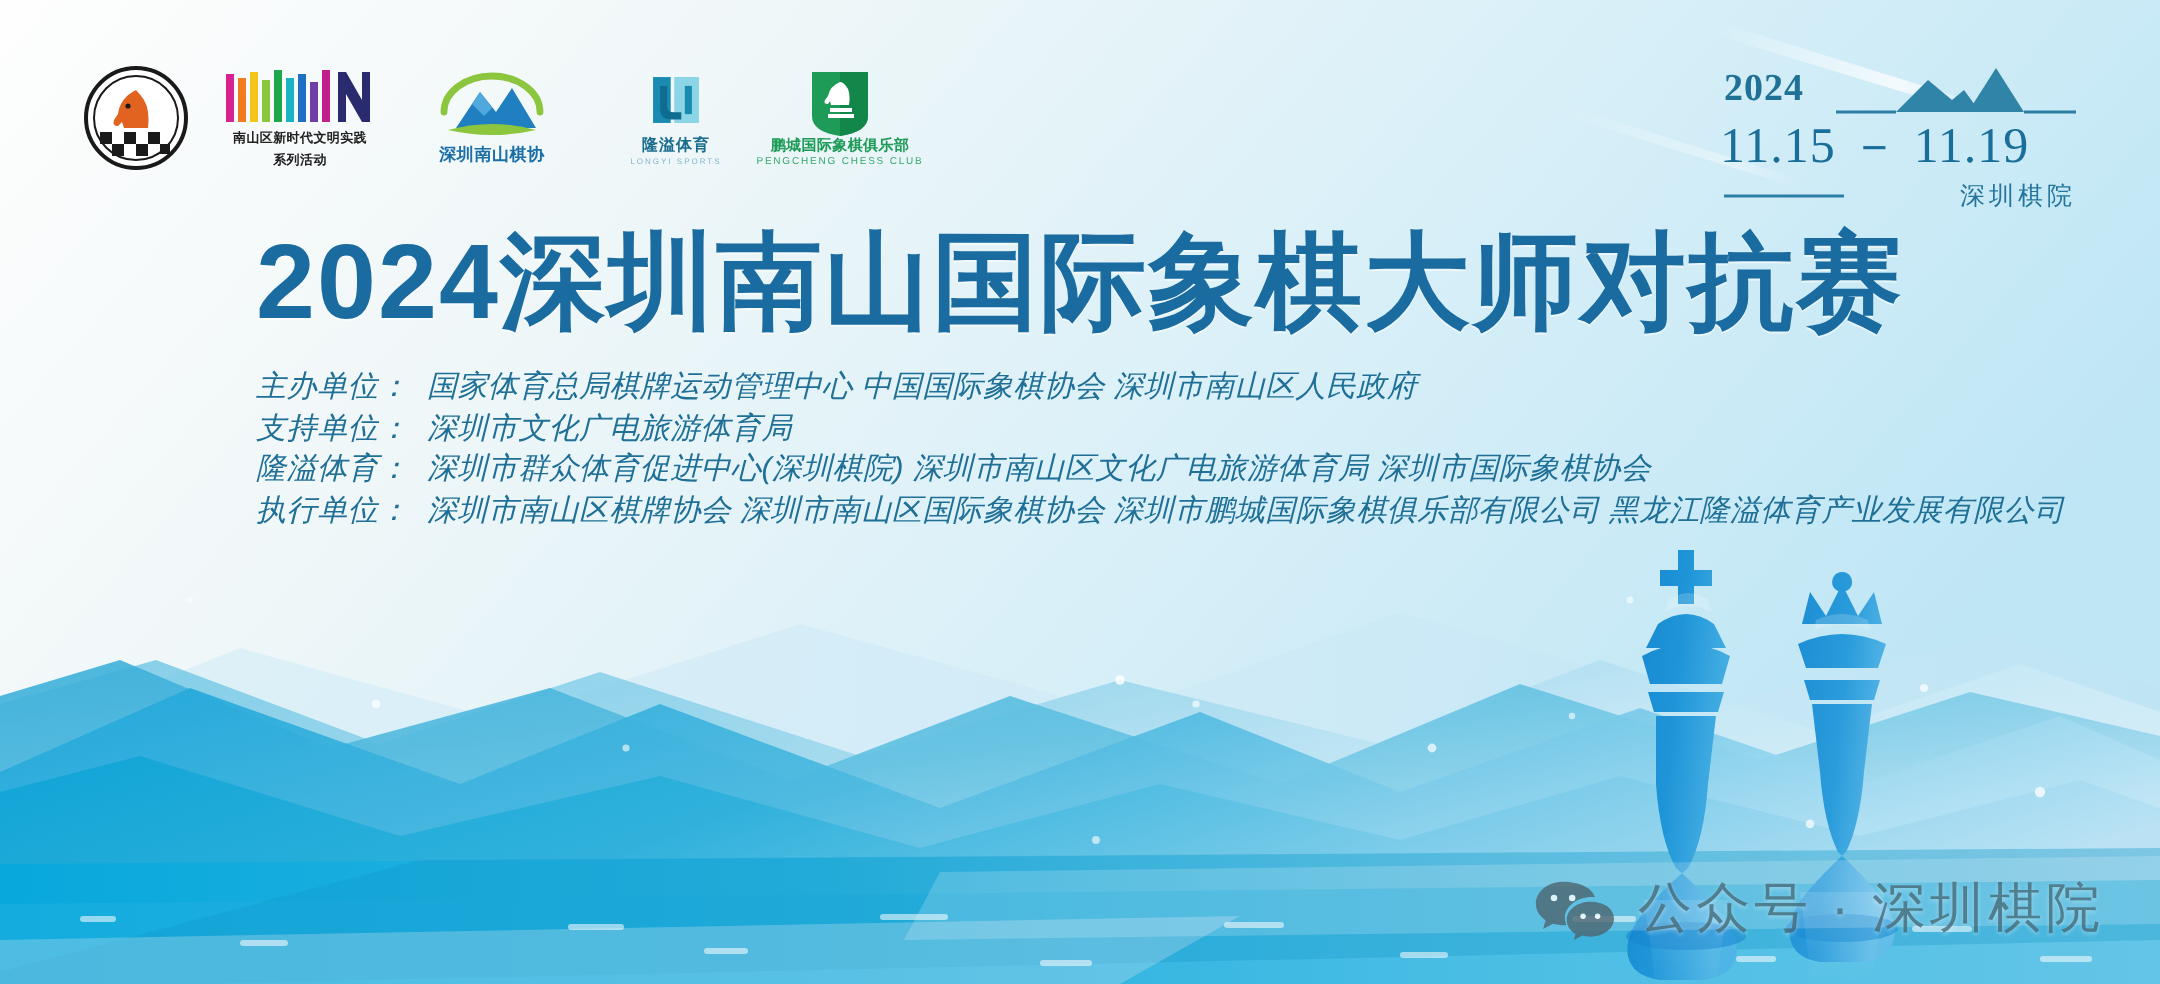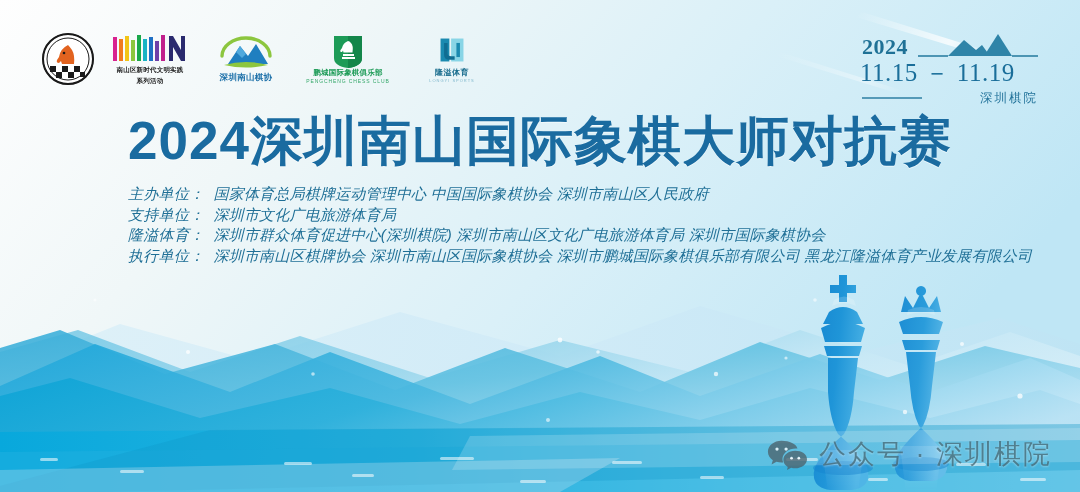--- a/index.html
+++ b/index.html
@@ -36,21 +36,21 @@
   .cap-teal{font-size:8px;line-height:10px;color:#1a6d8e;font-weight:700;letter-spacing:.5px;white-space:nowrap;margin-top:3px;}
   .cap-teal-sub{font-size:4px;line-height:6px;color:#7fb7cc;letter-spacing:1px;white-space:nowrap;}
 
   
   .date-block{
     position:absolute;right:40px;top:30px;width:180px;
     color:#1b6e9c;text-align:left;
   }
   .date-year{
     font-family:"Liberation Serif","DejaVu Serif",serif;
-    font-size:22px;font-weight:700;color:#1f7196;letter-spacing:.5px;
+    font-size:19px;font-weight:700;color:#1f7196;letter-spacing:.5px;
     position:absolute;left:2px;top:4px;
   }
   .date-range{
     font-family:"Liberation Serif","DejaVu Serif",serif;
     font-size:25px;font-weight:400;color:#1a6e9a;letter-spacing:.5px;
     position:absolute;left:0;top:26px;white-space:nowrap;
   }
   .date-city{
     position:absolute;right:2px;top:60px;
     font-size:12.5px;color:#24749b;letter-spacing:2px;font-weight:500;white-space:nowrap;
@@ -278,41 +278,41 @@
     <div class="logo logo-qixie">
       <svg viewBox="0 0 60 34" width="60" height="34">
         <path d="M6 20 a24 18 0 0 1 48 0" fill="none" stroke="#8cc63e" stroke-width="3.4" stroke-linecap="round"></path>
         <path d="M12 28 L24 10 L32 20 L40 8 L52 28 Z" fill="#1f7fc0"></path>
         <path d="M24 10 L30 18 L26 22 L20 16 Z" fill="#4fa9dd"></path>
         <path d="M8 29 q22 -6 44 0 q-22 5 -44 0 z" fill="#8cc63e"></path>
       </svg>
       <div class="cap-blue">深圳南山棋协</div>
     </div>
 
+    <div class="logo logo-lr">
+      <svg viewBox="0 0 34 34" width="30" height="30">
+        <path d="M4 4 h10 v26 h-10 z" fill="#1a8ab0"></path>
+        <path d="M16 4 h14 v26 h-14 z" fill="#55c3dc" opacity=".65"></path>
+        <path d="M8 9 h4 v12 q0 3 4 3 h4 v4 h-6 q-6 0 -6 -6 z" fill="#0f6d92"></path>
+        <path d="M22 9 h4 v16 h-4 z" fill="#1a8ab0"></path>
+      </svg>
+      <div class="cap-teal">隆溢体育</div>
+      <div class="cap-teal-sub">LONGYI SPORTS</div>
+    </div>
+
     <div class="logo logo-pcc">
       <svg viewBox="0 0 40 34" width="40" height="34">
         <path d="M6 2 h28 v22 q0 8 -14 10 q-14 -2 -14 -10 z" fill="#1d9b57"></path>
         <path d="M20 2 h14 v22 q0 8 -14 10 z" fill="#13864a"></path>
         <path d="M20 7 q-5 2 -6 7 l-1.5 2 q-1 2 1.5 2 l1 -1.5 l.5 2 h9 q1 -7 -1.5 -9.5 q-1.5 -2 -3 -2 z" fill="#ffffff"></path>
         <path d="M15 20 h11 v2 h-11 z" fill="#ffffff"></path>
         <path d="M14 23 h13 v2 h-13 z" fill="#ffffff"></path>
       </svg>
       <div class="cap-green">鹏城国际象棋俱乐部</div>
       <div class="cap-green-sub">PENGCHENG CHESS CLUB</div>
-    </div>
-
-    <div class="logo logo-lr">
-      <svg viewBox="0 0 34 34" width="30" height="30">
-        <path d="M4 4 h10 v26 h-10 z" fill="#1a8ab0"></path>
-        <path d="M16 4 h14 v26 h-14 z" fill="#55c3dc" opacity=".65"></path>
-        <path d="M8 9 h4 v12 q0 3 4 3 h4 v4 h-6 q-6 0 -6 -6 z" fill="#0f6d92"></path>
-        <path d="M22 9 h4 v16 h-4 z" fill="#1a8ab0"></path>
-      </svg>
-      <div class="cap-teal">隆溢体育</div>
-      <div class="cap-teal-sub">LONGYI SPORTS</div>
     </div>
   </div>
 
   <div class="date-block">
     <span class="date-year">2024</span>
     <svg viewBox="0 0 120 34" width="120" height="34" style="position:absolute;left:58px;top:-2px;">
       <path d="M0 28 h30" stroke="#2c7fa3" stroke-width="1.6" fill="none"></path>
       <path d="M30 28 L46 12 L58 22 L64 17 L72 28 Z" fill="#2f84a8"></path>
       <path d="M66 28 L80 6 L94 28 Z" fill="#2f84a8"></path>
       <path d="M94 28 h26" stroke="#2c7fa3" stroke-width="1.6" fill="none"></path>

